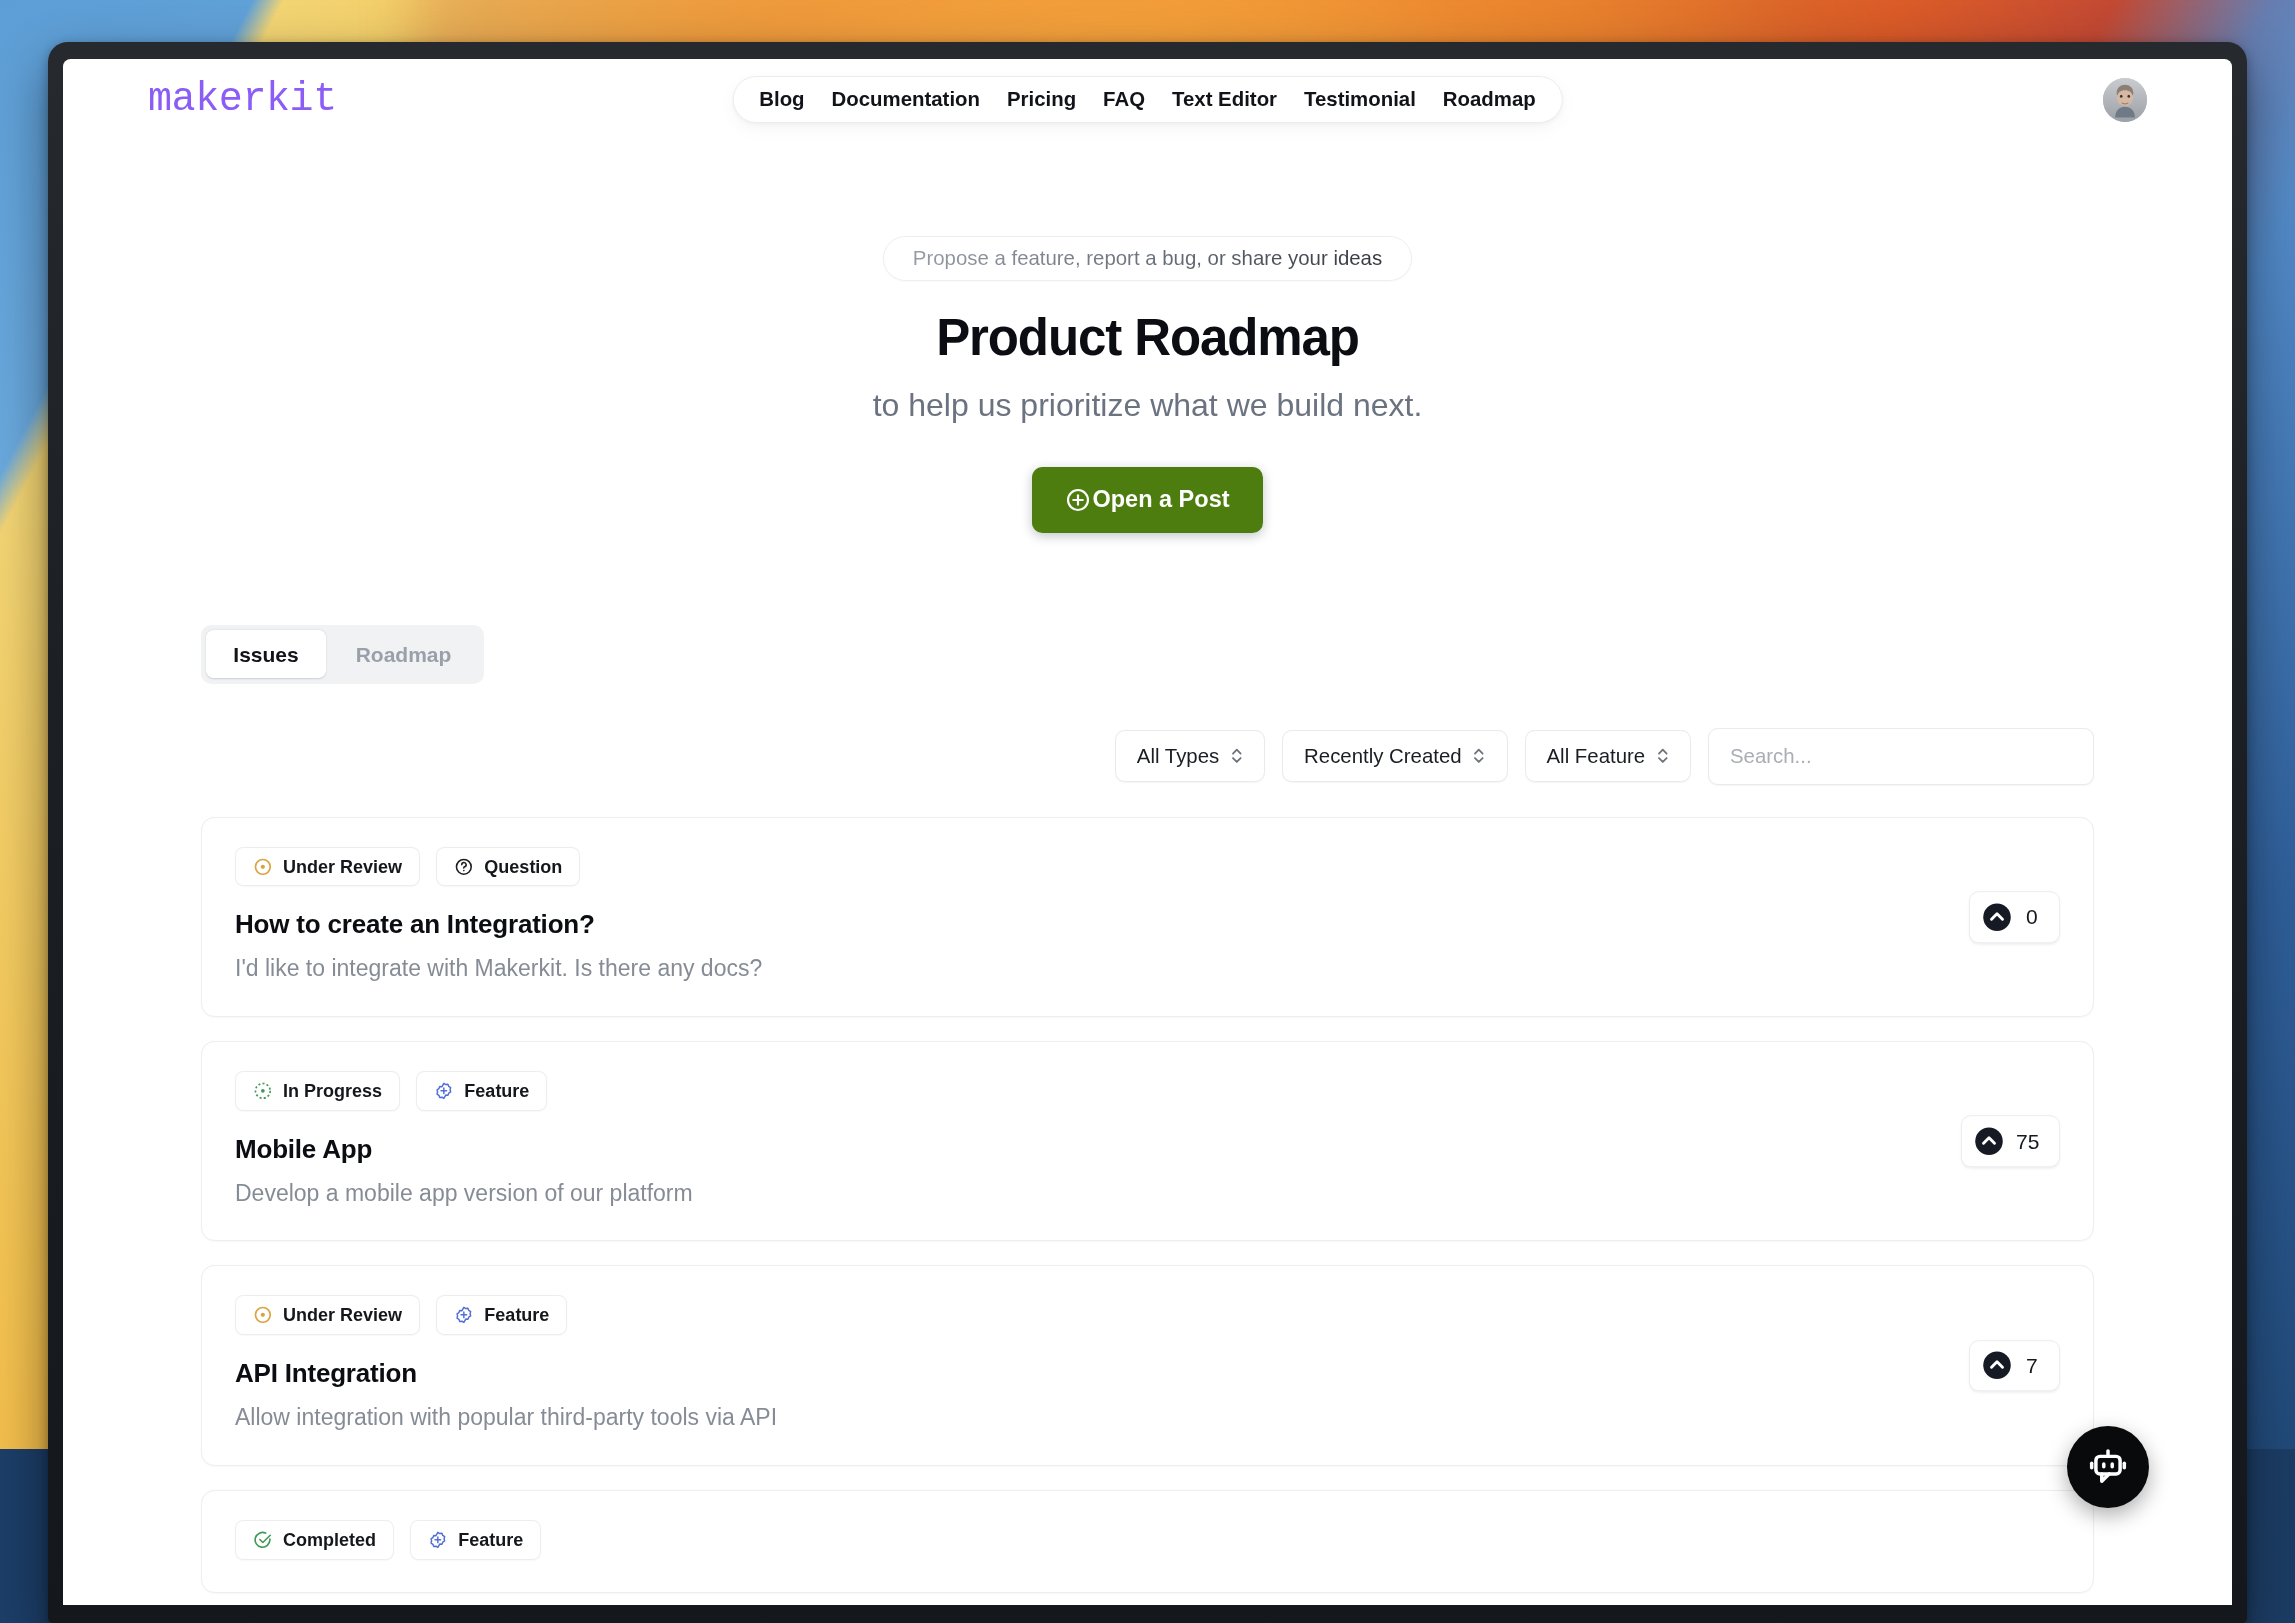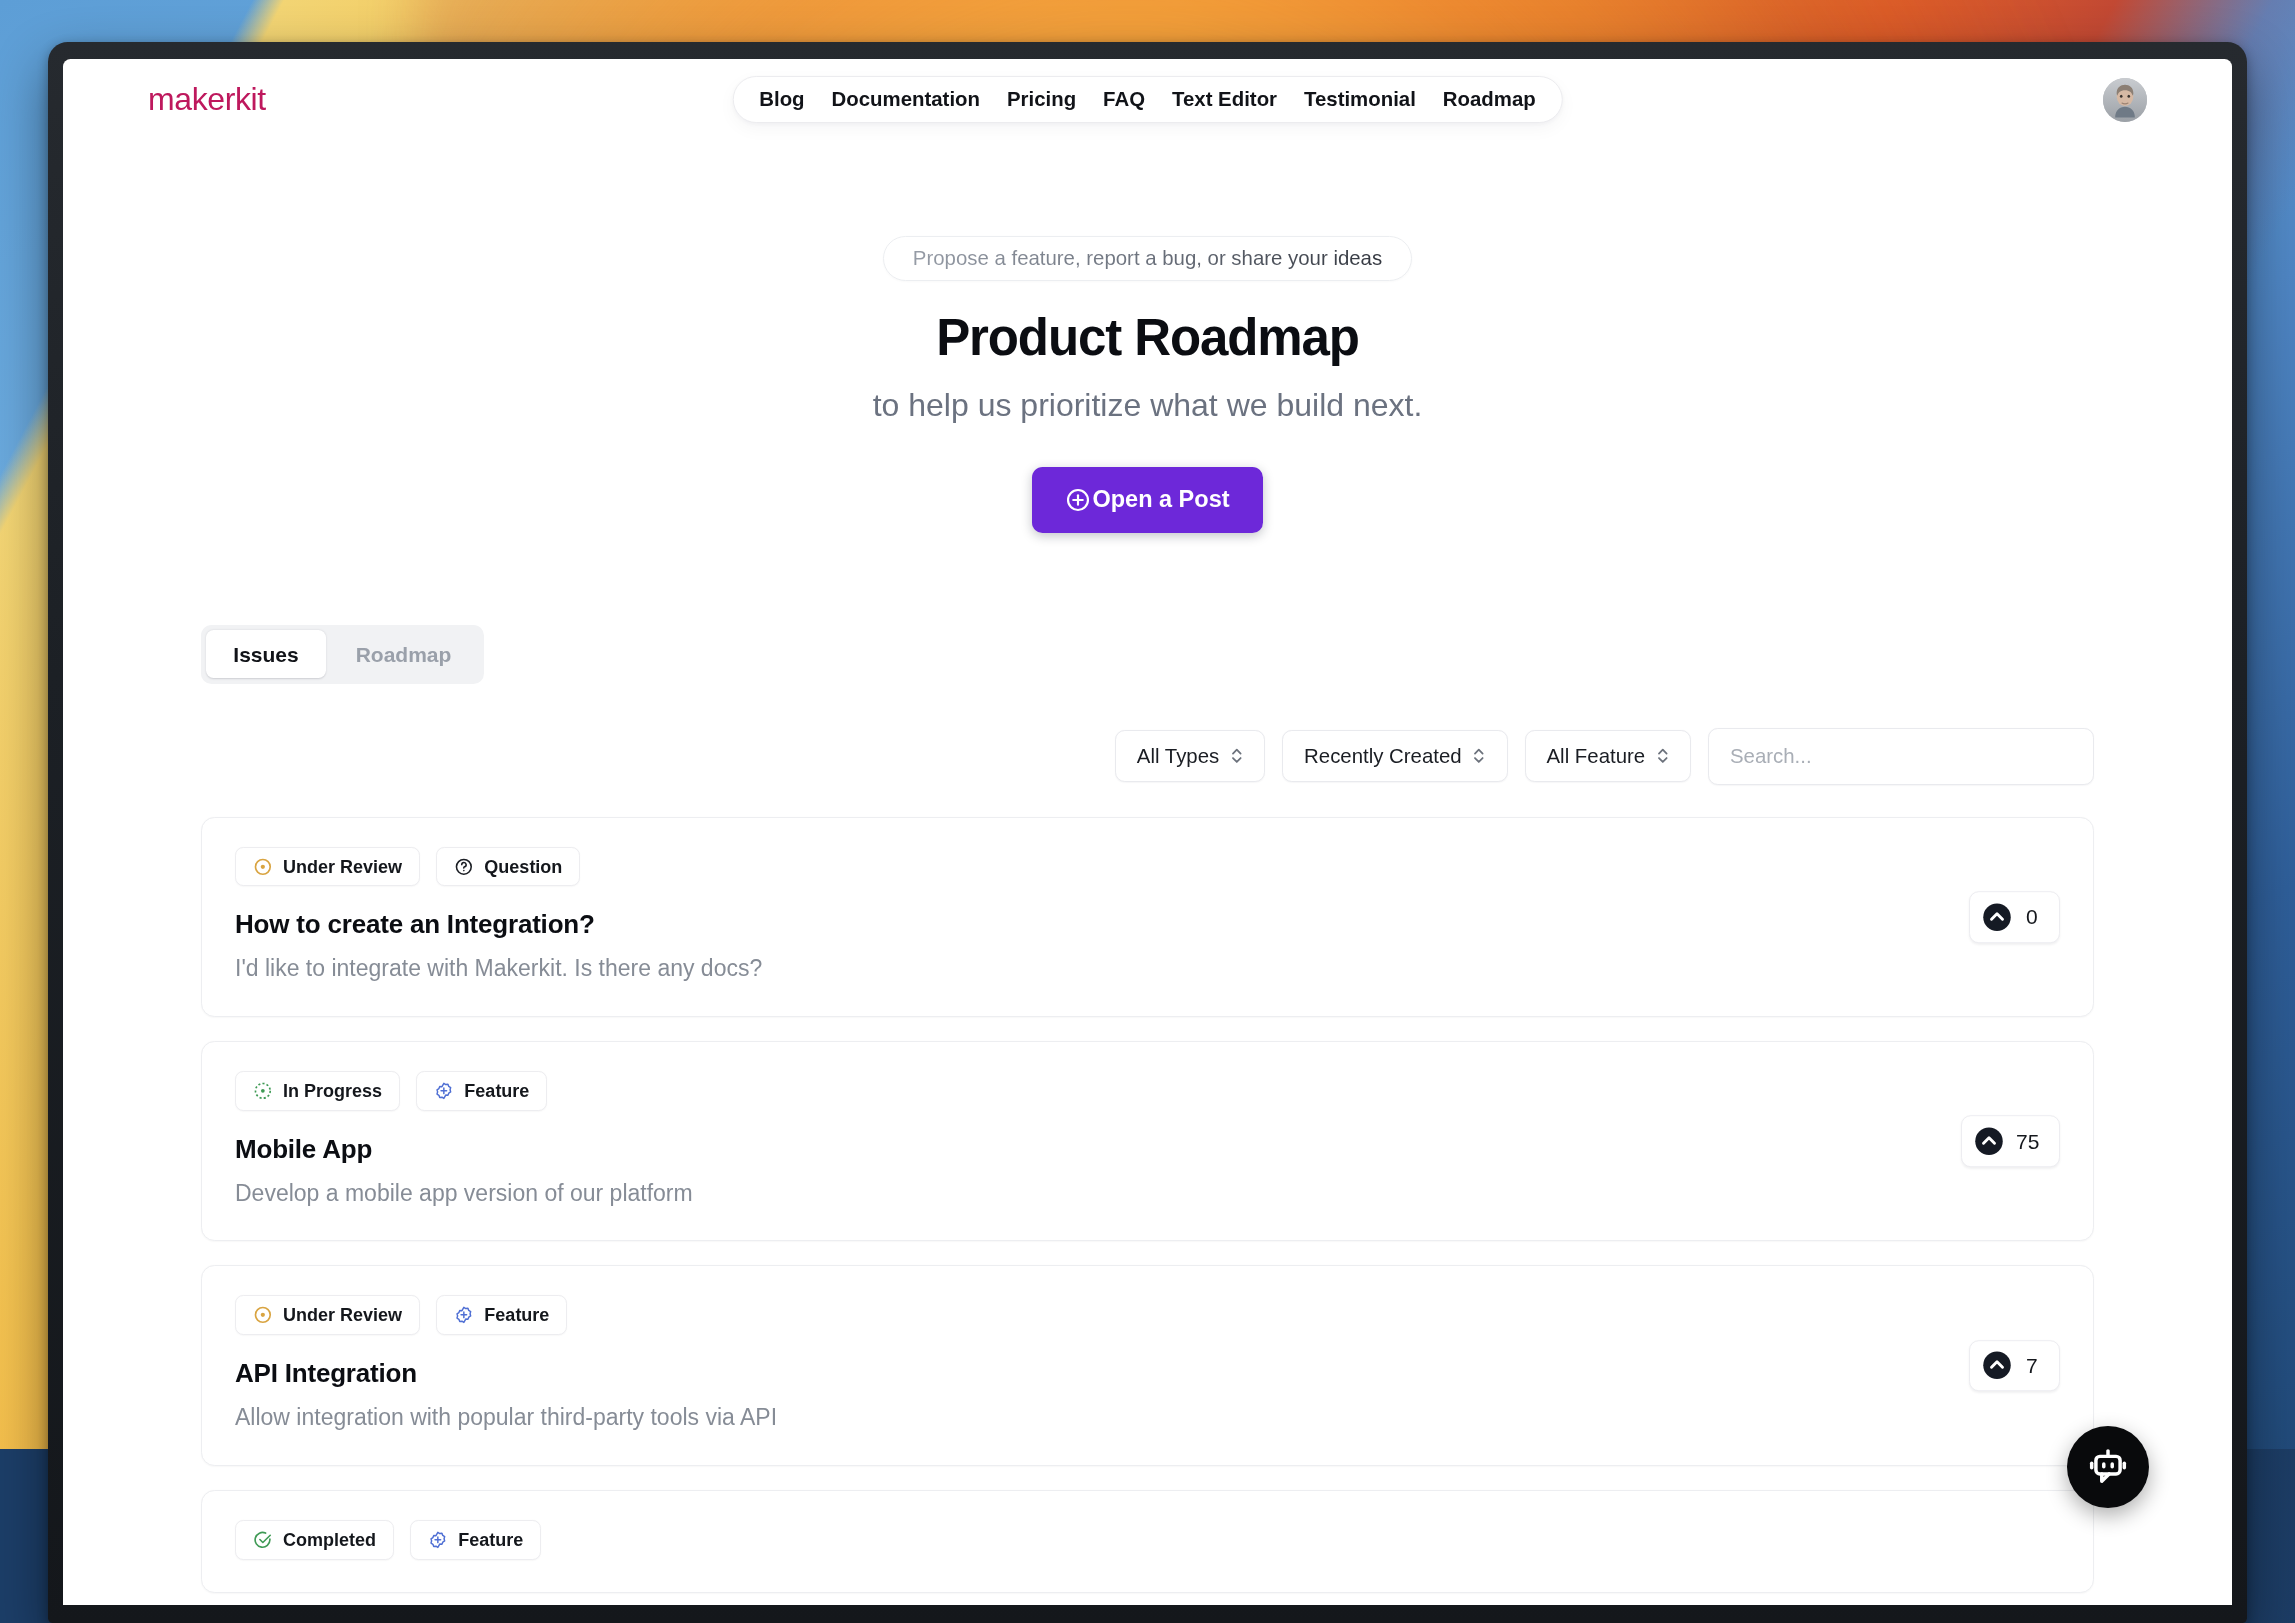--- a/index.html
+++ b/index.html
@@ -76,25 +76,25 @@
 
   
   #site-header {
     position: relative;
     height: 82px;
     display: flex;
     align-items: center;
     padding: 0 85px;
   }
   #logo {
-    font-size: 32px;
+    font-size: 40px;
     letter-spacing: -0.4px;
     font-weight: 400;
-    color: #be185d;
-    font-family: Liberation Sans, sans-serif;
+    color: #8b5cf6;
+    font-family: Liberation Mono, monospace;
     white-space: nowrap;
   }
 
   #main-nav {
     position: absolute;
     left: 50%;
     transform: translateX(-50%);
     display: flex;
     align-items: center;
     gap: 27px;
@@ -156,21 +156,21 @@
     font-size: 32px;
     line-height: 1.28;
     color: #6b7280;
     font-weight: 400;
   }
   #open-post-button {
     margin: 41px auto 0 auto;
     display: inline-flex;
     align-items: center;
     gap: 1px;
-    background: #6d28d9;
+    background: #4d7c0f;
     color: #ffffff;
     border: none;
     border-radius: 10.6px;
     padding: 19.7px 33px;
     font-size: 23.5px;
     font-weight: 700;
     font-family: "Liberation Sans", sans-serif;
     cursor: pointer;
     box-shadow: 0 3px 10.6px rgba(16,24,39,0.25);
   }

